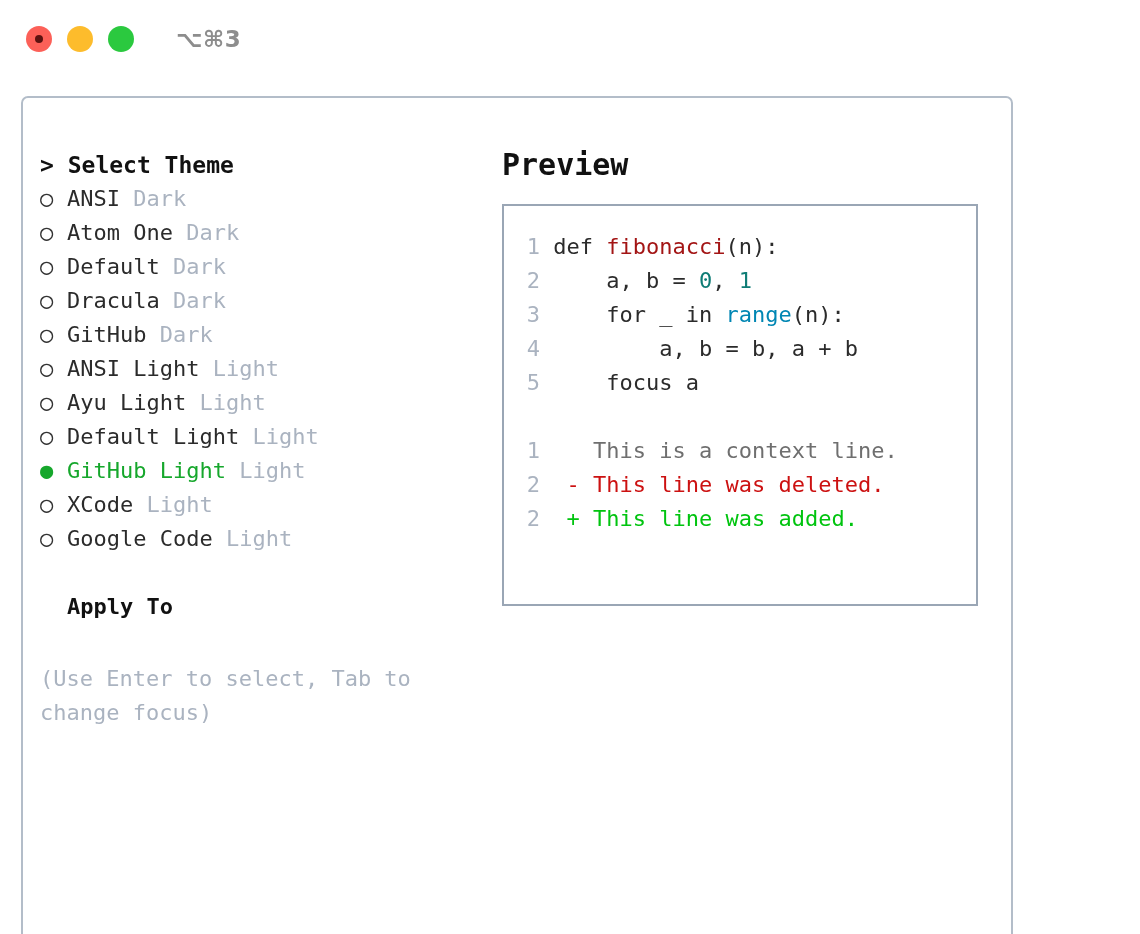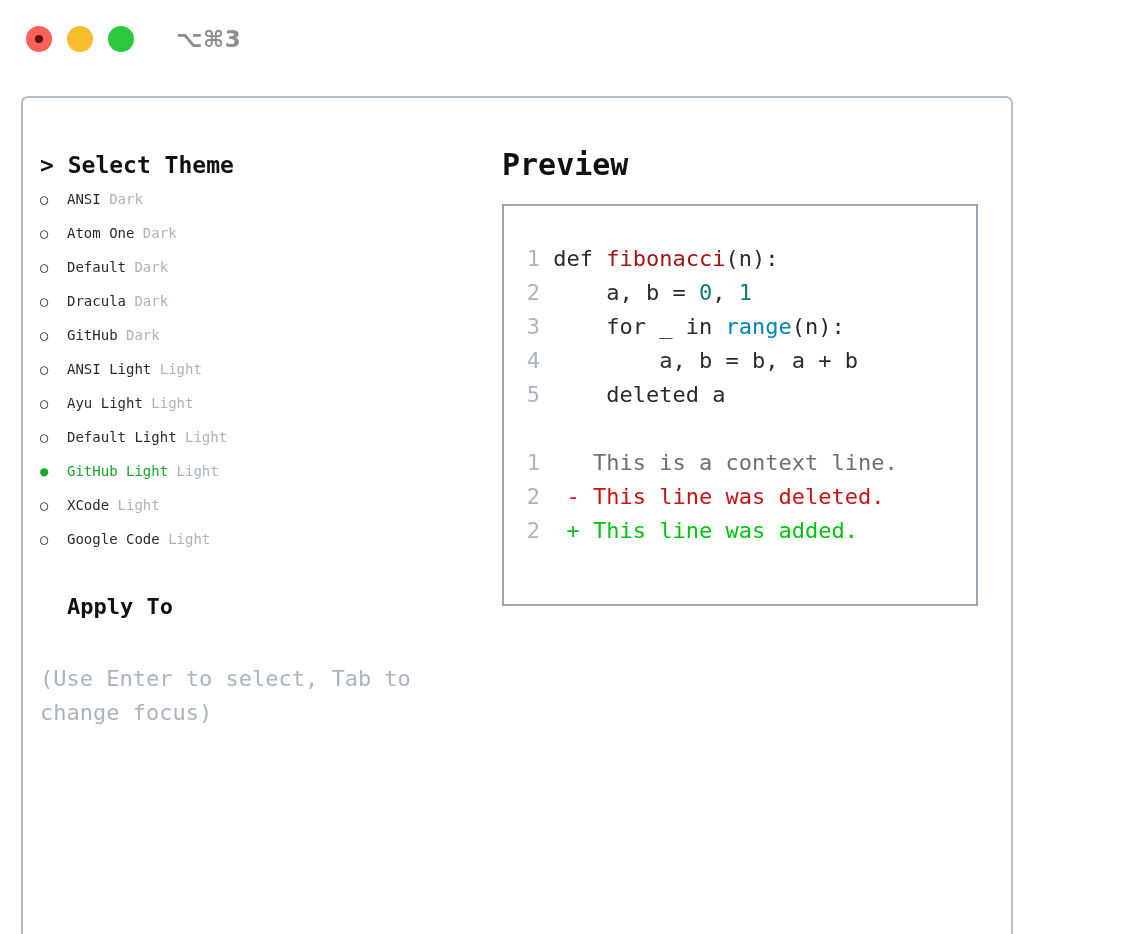--- a/index.html
+++ b/index.html
@@ -96,21 +96,21 @@
     font-weight: 700;
     color: #111111;
     height: 34px;
     line-height: 34px;
     white-space: pre;
   }
 
   .theme-row {
     height: 34px;
     line-height: 34px;
-    font-size: 14px;
+    font-size: 22px;
     color: #333333;
     white-space: pre;
     display: block;
   }
   .bullet {
     display: inline-block;
     width: 27px;
     color: #333333;
   }
   .theme-row.selected .bullet { color: #16a72c; }
@@ -162,21 +162,21 @@
     line-height: 34px;
   }
 
   #preview-box {
     margin-top: 22px;
     width: 476px;
     height: 402px;
     border: 2px solid #9aa6b5;
     box-sizing: border-box;
     background: #ffffff;
-    padding: 36px 0 0 14px;
+    padding: 24px 0 0 14px;
   }
 
   .code-line {
     font-size: 22px;
     line-height: 34px;
     white-space: pre;
     color: #2b2b2b;
   }
   .lineno {
     display: inline-block;
@@ -234,21 +234,21 @@
     </div>
 
     <div id="right-col">
       <div id="preview-header">Preview</div>
       <div id="preview-box">
         <div id="code-block">
             <div class="code-line"><span class="lineno">1</span> <span class="tok-plain">def </span><span class="tok-fn">fibonacci</span><span class="tok-plain">(n):</span></div>
             <div class="code-line"><span class="lineno">2</span> <span class="tok-plain">    a, b = </span><span class="tok-num">0</span><span class="tok-plain">, </span><span class="tok-num">1</span></div>
             <div class="code-line"><span class="lineno">3</span> <span class="tok-plain">    for _ in </span><span class="tok-builtin">range</span><span class="tok-plain">(n):</span></div>
             <div class="code-line"><span class="lineno">4</span> <span class="tok-plain">        a, b = b, a + b</span></div>
-            <div class="code-line"><span class="lineno">5</span> <span class="tok-plain">    deleted a</span></div>
+            <div class="code-line"><span class="lineno">5</span> <span class="tok-plain">    focus a</span></div>
           </div>
         <div class="blank-line"></div>
         <div id="diff-block">
             <div class="code-line"><span class="lineno">1</span>  <span class="diff-ctx">  This is a context line.</span></div>
             <div class="code-line"><span class="lineno">2</span>  <span class="diff-del">- This line was deleted.</span></div>
             <div class="code-line"><span class="lineno">2</span>  <span class="diff-add">+ This line was added.</span></div>
           </div>
       </div>
     </div>
 

